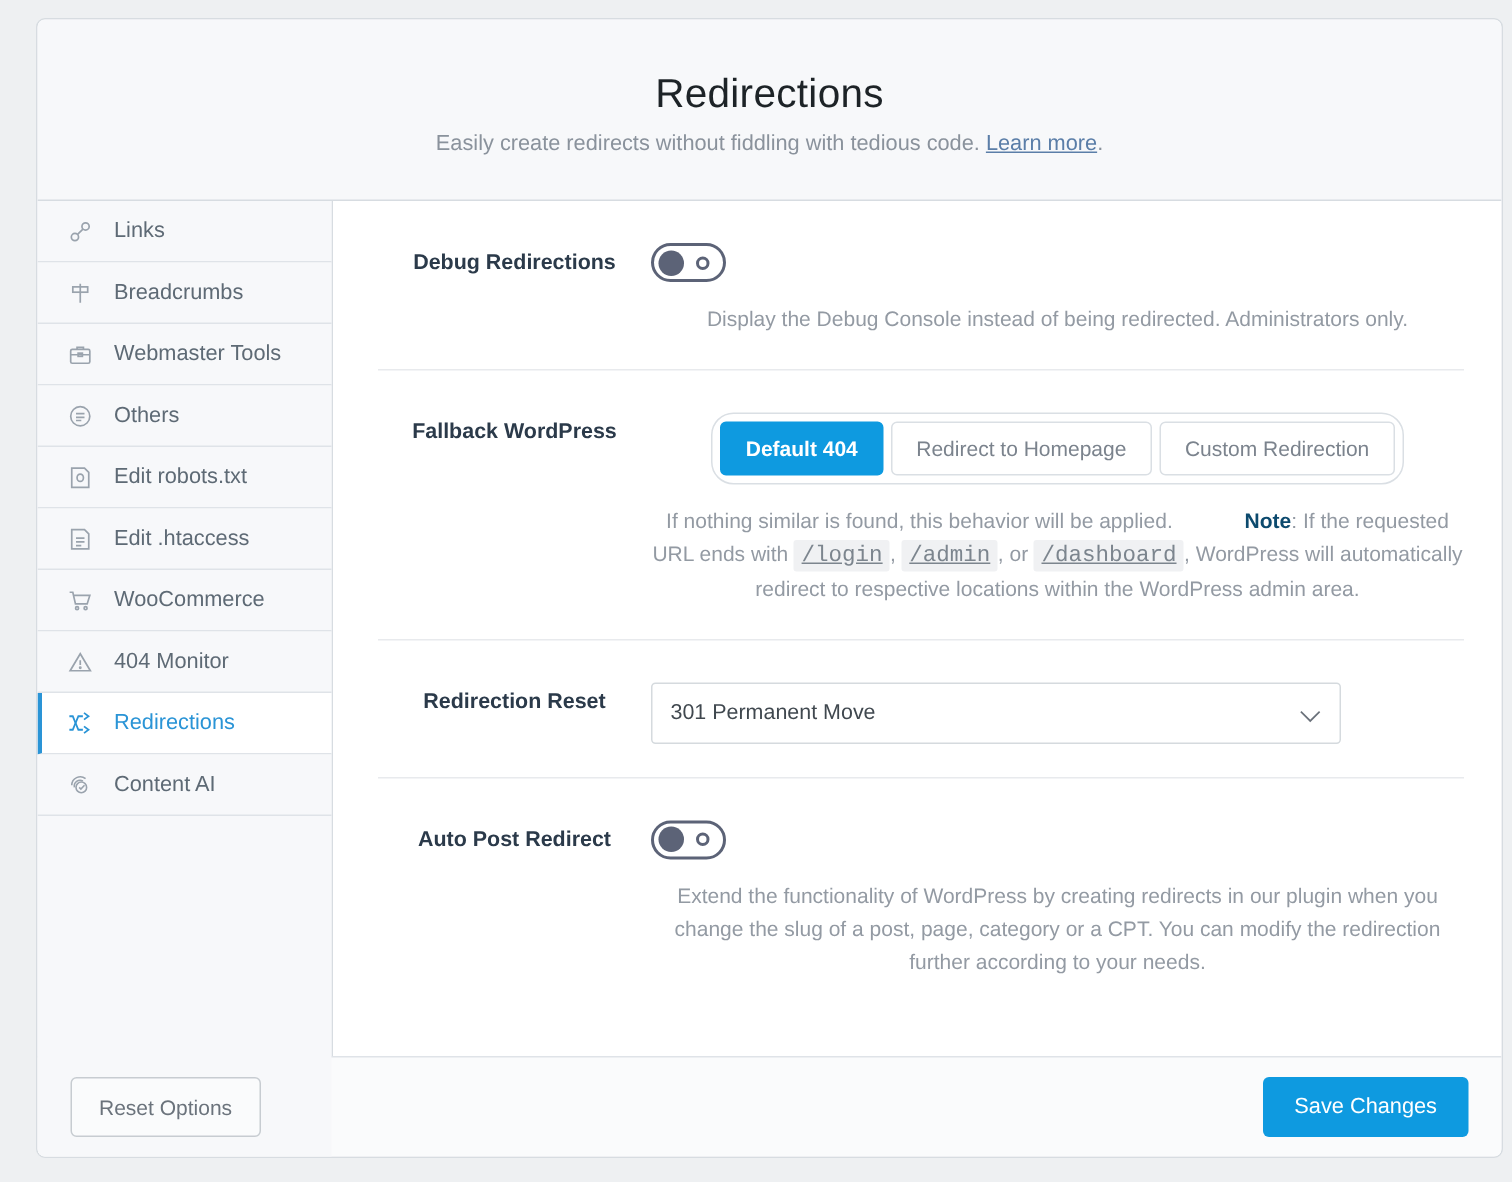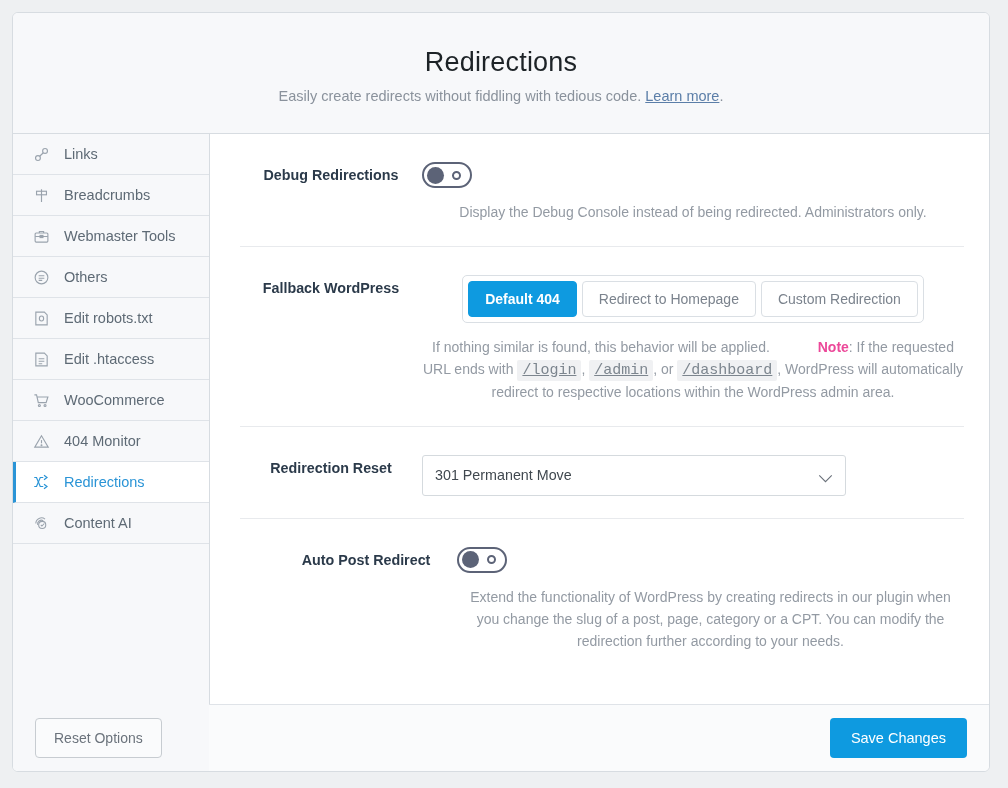--- a/index.html
+++ b/index.html
@@ -5,21 +5,21 @@
   * { box-sizing: border-box; }
   html, body {
     margin: 0; padding: 0;
     width: 1008px; height: 788px;
     background: #eef0f2;
     font-family: "Liberation Sans", sans-serif;
     -webkit-font-smoothing: antialiased;
   }
   .panel {
     position: absolute;
-    left: 12px; top: 12px;
+    left: 24px; top: 12px;
     width: 978px; height: 760px;
     background: #ffffff;
     border: 1px solid #d7dce1;
     border-radius: 6px;
     overflow: hidden;
   }
   
   .panel-header {
     height: 121px;
     background: #f7f8fa;
@@ -83,38 +83,38 @@
   .content {
     flex: 1;
     background: #ffffff;
     padding: 0 25px 0 30px;
   }
   .field-row {
     display: flex;
     padding: 28px 0 22px 0;
     border-bottom: 1px solid #e8eaed;
   }
-  .field-row:last-child { border-bottom: none; margin-left: 35px; }
+  .field-row:last-child { border-bottom: none; }
   .field-label {
     width: 182px;
     flex: none;
     font-size: 14.3px;
     font-weight: bold;
     color: #2b3a4a;
     padding-top: 5px;
   }
   .field-ctrl { flex: 1; padding-left: 0px; }
   .help {
     font-size: 14px;
     color: #939aa3;
     line-height: 1.56;
     margin-top: 14px;
     max-width: 545px;
   }
-  .help b { color: #ec4899; font-weight: bold; padding-left: 44px; }
+  .help b { color: #0c4a6e; font-weight: bold; padding-left: 44px; }
   code {
     font-family: "Liberation Mono", monospace;
     background: #f0f1f3;
     color: #7c858e;
     font-size: 15px;
     padding: 2px 5px;
     border-radius: 2px;
     text-decoration: underline;
   }
   
@@ -136,21 +136,21 @@
   .toggle .dot {
     width: 9px; height: 9px; border-radius: 50%;
     border: 2px solid #5c6377;
     margin-left: 4px;
     flex: none;
   }
   
   .btn-group {
     display: inline-flex;
     border: 1px solid #dadfe4;
-    border-radius: 5px;
+    border-radius: 15px;
     padding: 5px;
     background: #fff;
     gap: 5px;
   }
   .seg {
     height: 36px;
     padding: 0 16px;
     display: flex; align-items: center; justify-content: center;
     border: 1px solid #dadfe4;
     border-radius: 4px;
@@ -162,21 +162,21 @@
   }
   .seg.sel {
     background: #0e9ae0;
     border-color: #0e9ae0;
     color: #ffffff;
     font-weight: bold;
   }
   
   .select-wrap {
     position: relative;
-    width: 424px;
+    width: 460px;
   }
   .select-box {
     width: 100%;
     height: 41px;
     border: 1px solid #d5dade;
     border-radius: 3px;
     background: #fff;
     font-size: 14.3px;
     color: #40484f;
     display: flex; align-items: center;

